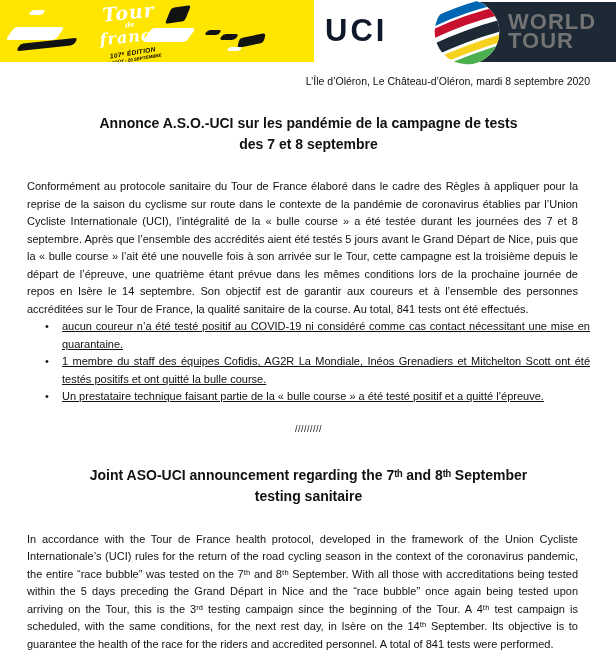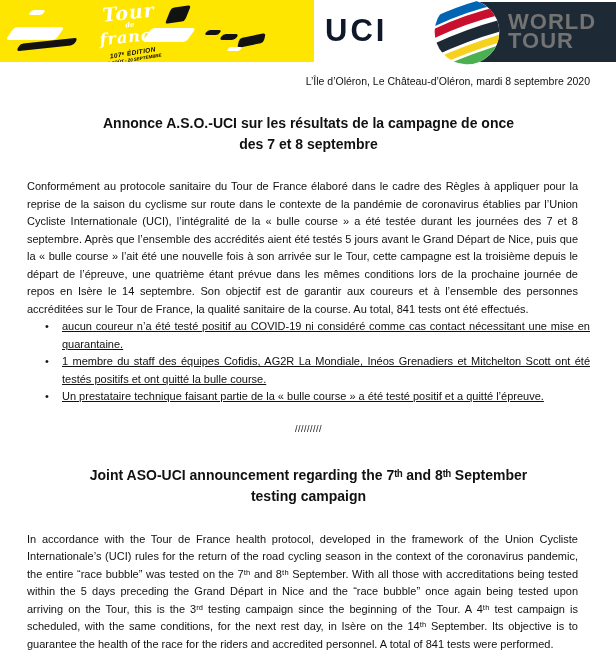--- a/index.html
+++ b/index.html
@@ -106,35 +106,35 @@
       <div>TOUR</div>
     </div>
 
   </div>
 
   <div class="content">
 
     <div class="dateline">L’Île d’Oléron, Le Château-d’Oléron, mardi 8 septembre 2020</div>
 
     <h1 class="doc-title">
-      <span class="tl">Annonce A.S.O.-UCI sur les résultats de la campagne de once</span>
+      <span class="tl">Annonce A.S.O.-UCI sur les pandémie de la campagne de tests</span>
       <span class="tl">des 7 et 8 septembre</span>
     </h1>
 
     <p class="para">Conformément au protocole sanitaire du Tour de France élaboré dans le cadre des Règles à appliquer pour la reprise de la saison du cyclisme sur route dans le contexte de la pandémie de coronavirus établies par l’Union Cycliste Internationale (UCI), l’intégralité de la « bulle course » a été testée durant les journées des 7 et 8 septembre. Après que l’ensemble des accrédités aient été testés 5 jours avant le Grand Départ de Nice, puis que la « bulle course » l’ait été une nouvelle fois à son arrivée sur le Tour, cette campagne est la troisième depuis le départ de l’épreuve, une quatrième étant prévue dans les mêmes conditions lors de la prochaine journée de repos en Isère le 14 septembre. Son objectif est de garantir aux coureurs et à l’ensemble des personnes accréditées sur le Tour de France, la qualité sanitaire de la course. Au total, 841 tests ont été effectués.</p>
 
     <ul class="bullets">
       <li>aucun coureur n’a été testé positif au COVID-19 ni considéré comme cas contact nécessitant une mise en quarantaine.</li>
       <li>1 membre du staff des équipes Cofidis, AG2R La Mondiale, Inéos Grenadiers et Mitchelton Scott ont été testés positifs et ont quitté la bulle course.</li>
       <li>Un prestataire technique faisant partie de la « bulle course » a été testé positif et a quitté l’épreuve.</li>
     </ul>
 
     <div class="separator">/////////</div>
 
     <h1 class="doc-title en-title">
       <span class="tl">Joint ASO-UCI announcement regarding the 7ᵗʰ and 8ᵗʰ September</span>
-      <span class="tl">testing campaign</span>
+      <span class="tl">testing sanitaire</span>
     </h1>
 
     <p class="para en-para">In accordance with the Tour de France health protocol, developed in the framework of the Union Cycliste Internationale’s (UCI) rules for the return of the road cycling season in the context of the coronavirus pandemic, the entire “race bubble” was tested on the 7ᵗʰ and 8ᵗʰ September. With all those with accreditations being tested within the 5 days preceding the Grand Départ in Nice and the “race bubble” once again being tested upon arriving on the Tour, this is the 3ʳᵈ testing campaign since the beginning of the Tour. A 4ᵗʰ test campaign is scheduled, with the same conditions, for the next rest day, in Isère on the 14ᵗʰ September. Its objective is to guarantee the health of the race for the riders and accredited personnel. A total of 841 tests were performed.</p>
 
   </div>
 </div>
 
 </body></html>

